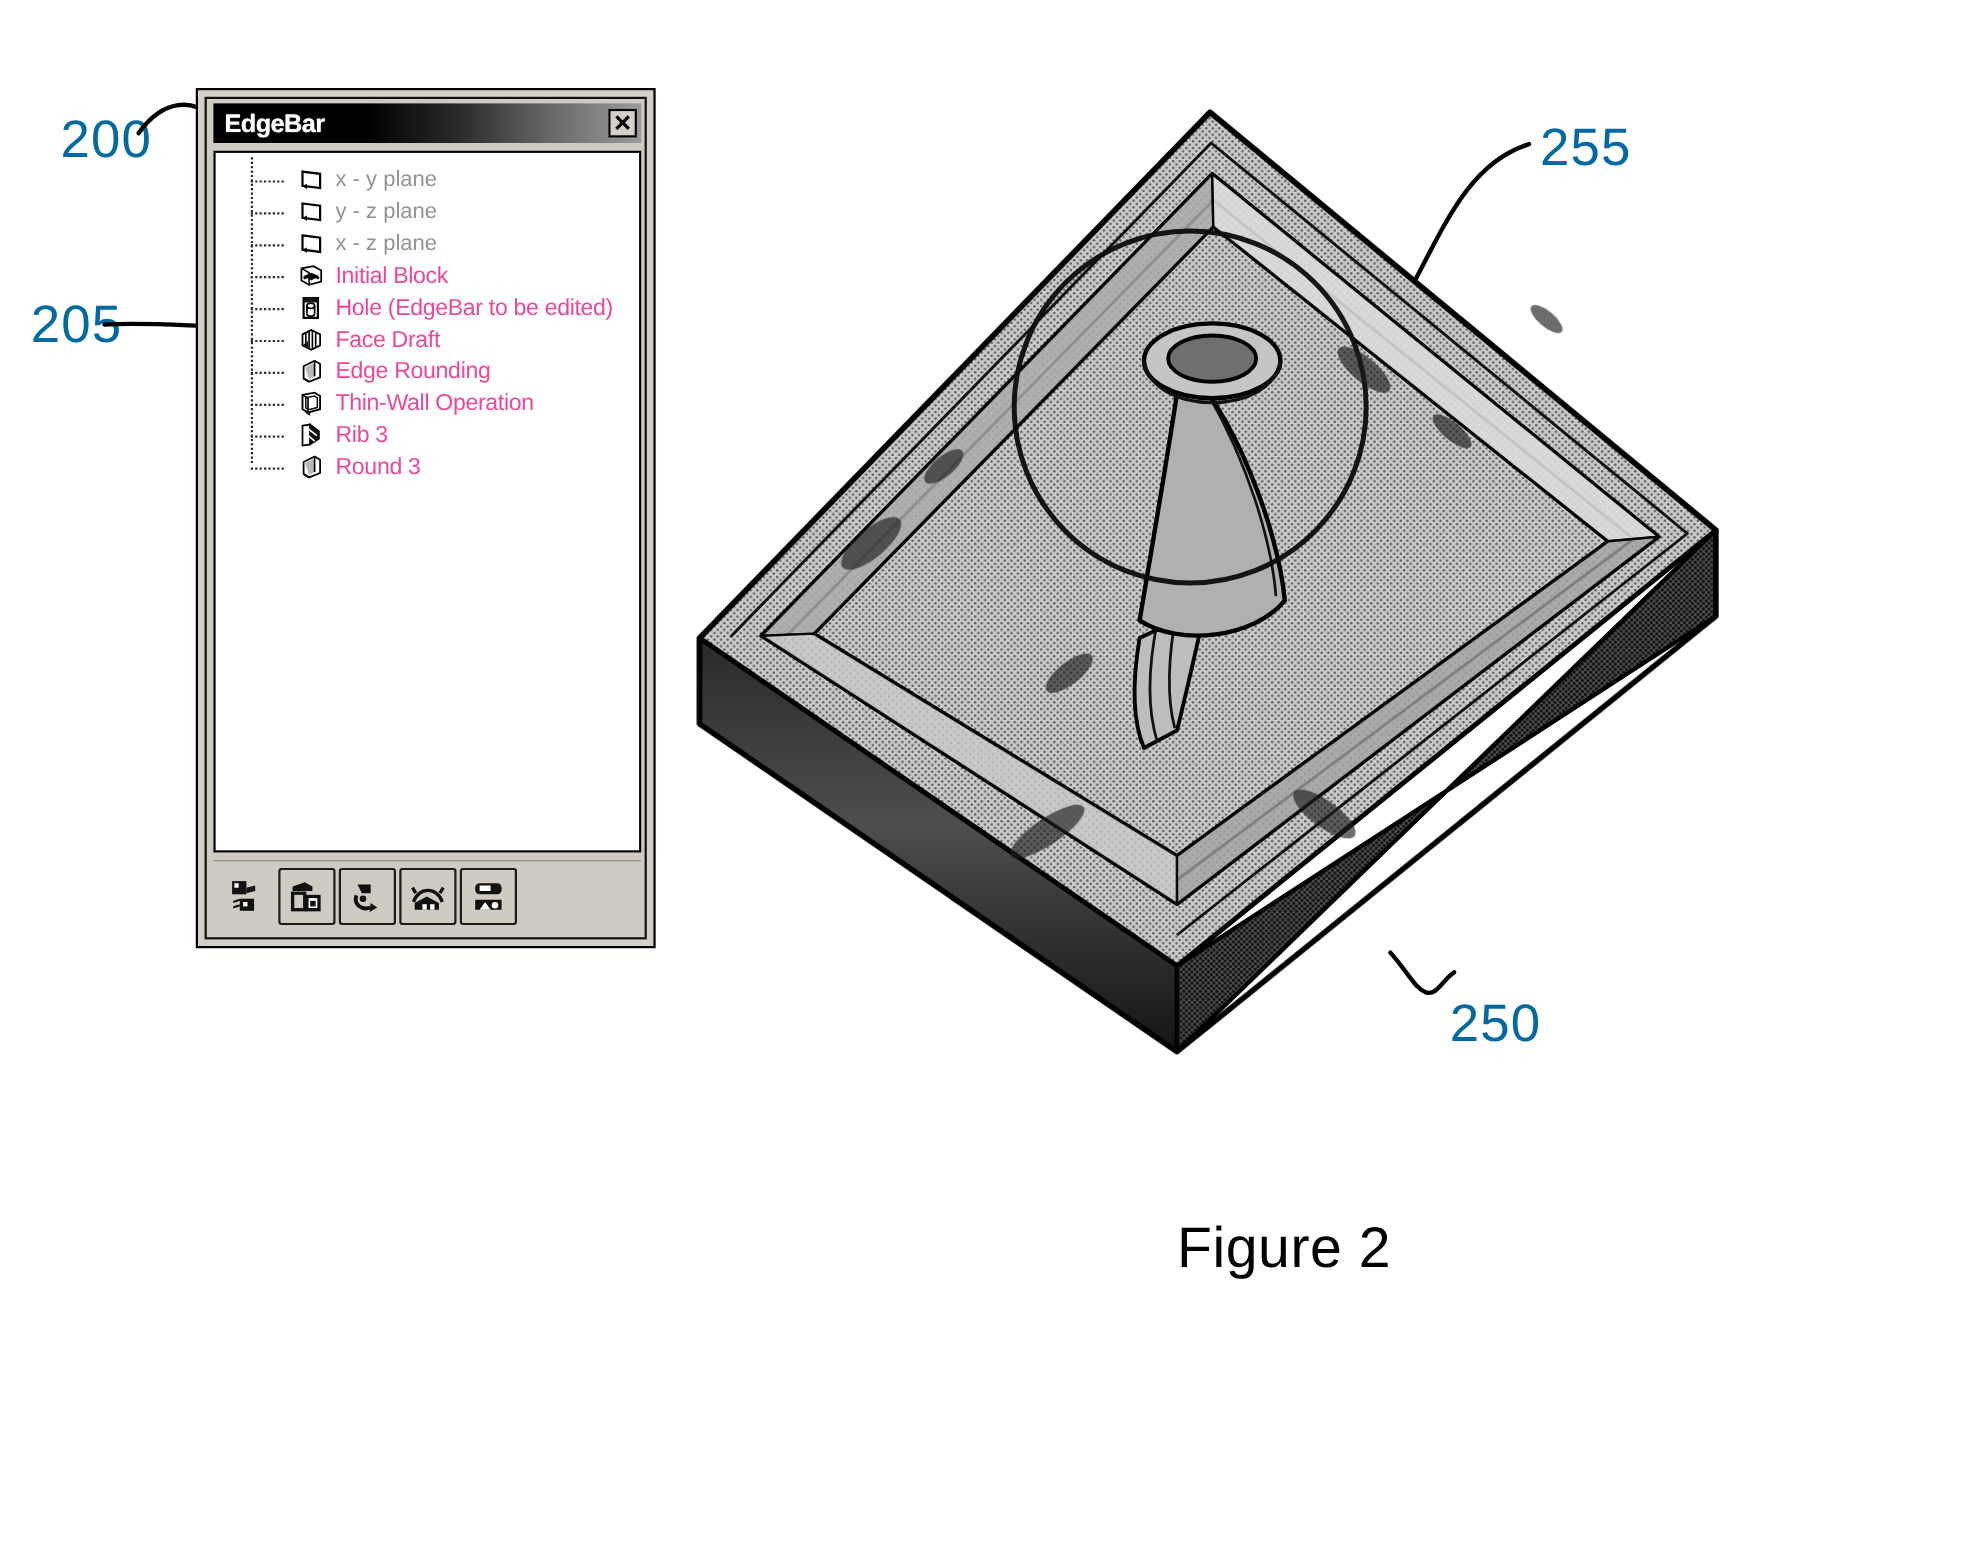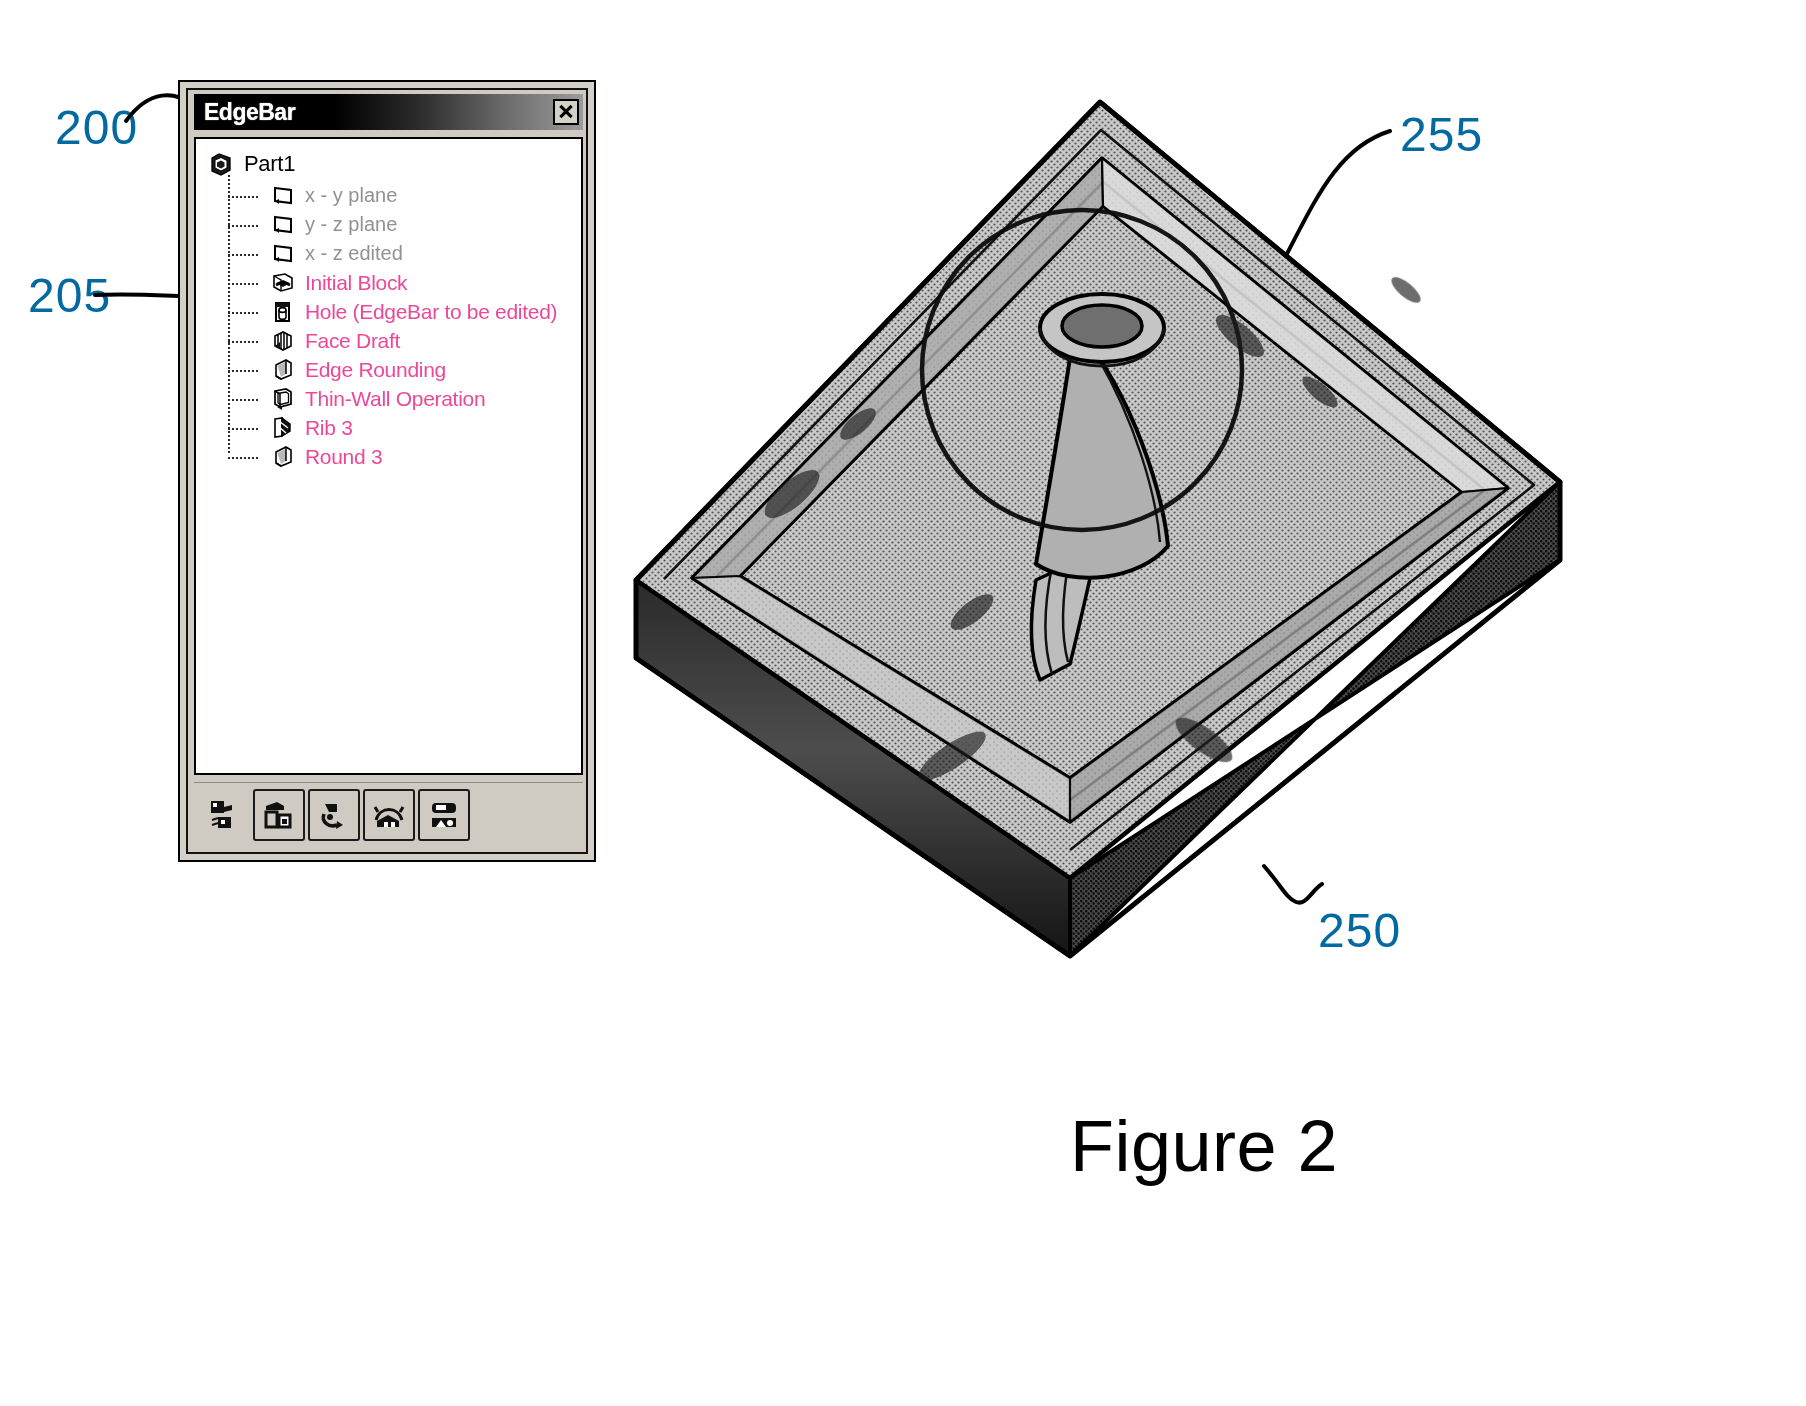--- a/index.html
+++ b/index.html
@@ -30,21 +30,21 @@
   #ref-200 { left: 55px;   top: 100px; }
   #ref-205 { left: 28px;   top: 268px; }
   #ref-255 { left: 1400px; top: 107px; }
   #ref-250 { left: 1318px; top: 903px; }
 
   .figure-caption {
     position: absolute;
     left: 1070px;
     top: 1105px;
     font-family: "Liberation Sans", sans-serif;
-    font-size: 72px;
+    font-size: 52px;
     font-weight: 400;
     letter-spacing: 0.5px;
     color: #000;
     white-space: nowrap;
   }
 
   
   #leaders {
     position: absolute;
     left: 0; top: 0;
@@ -263,30 +263,20 @@
 <div id="edgebar-window">
   <div id="edgebar-inner">
 
     <div id="titlebar">
       <span id="titlebar-title">EdgeBar</span>
       <span id="close-btn"></span>
     </div>
 
     <div id="tree-pane">
 
-      <div class="tree-root">
-        <span class="icon">
-          <svg width="26" height="26" viewBox="0 0 26 26">
-            <path d="M4 7 L11 3 L22 7 L22 19 L13 24 L4 20 Z" fill="#1a1a1a" stroke="#000" stroke-width="1.3"></path>
-            <path d="M7 9 L13 6.5 L19 9.5 L19 17 L13 20 L7 17 Z" fill="#ffffff" stroke="#000" stroke-width="1"></path>
-            <path d="M9 11.5 L13 9.5 L16.5 11.5 L16.5 15.5 L13 17.5 L9 15.5 Z" fill="#1a1a1a"></path>
-          </svg>
-        </span>
-        <span class="node-label">Part1</span>
-      </div>
 
       <div id="tree-children">
 
         <div class="tree-item plane">
           <span class="icon">
             <svg width="26" height="26" viewBox="0 0 26 26">
               <path d="M5 5 L21 7 L21 20 L5 18 Z" fill="#ffffff" stroke="#000" stroke-width="2"></path>
               <path d="M5 18 L9 21 L9 16 Z" fill="#000"></path>
             </svg>
           </span>
@@ -303,21 +293,21 @@
           <span class="node-label">y - z plane</span>
         </div>
 
         <div class="tree-item plane">
           <span class="icon">
             <svg width="26" height="26" viewBox="0 0 26 26">
               <path d="M5 5 L21 7 L21 20 L5 18 Z" fill="#ffffff" stroke="#000" stroke-width="2"></path>
               <path d="M5 18 L9 21 L9 16 Z" fill="#000"></path>
             </svg>
           </span>
-          <span class="node-label">x - z edited</span>
+          <span class="node-label">x - z plane</span>
         </div>
 
         <div class="tree-item">
           <span class="icon">
             <svg width="26" height="26" viewBox="0 0 26 26">
               <path d="M4 6 L15 4 L22 8 L22 18 L11 21 L4 17 Z" fill="#ffffff" stroke="#000" stroke-width="1.6"></path>
               <path d="M6 13 L13 10 L20 13 L13 17 Z" fill="#111"></path>
               <path d="M6 15 L13 12 L20 15" fill="none" stroke="#000" stroke-width="2.5"></path>
               <path d="M4 6 L11 10 L11 21" fill="none" stroke="#000" stroke-width="1.4"></path>
             </svg>

